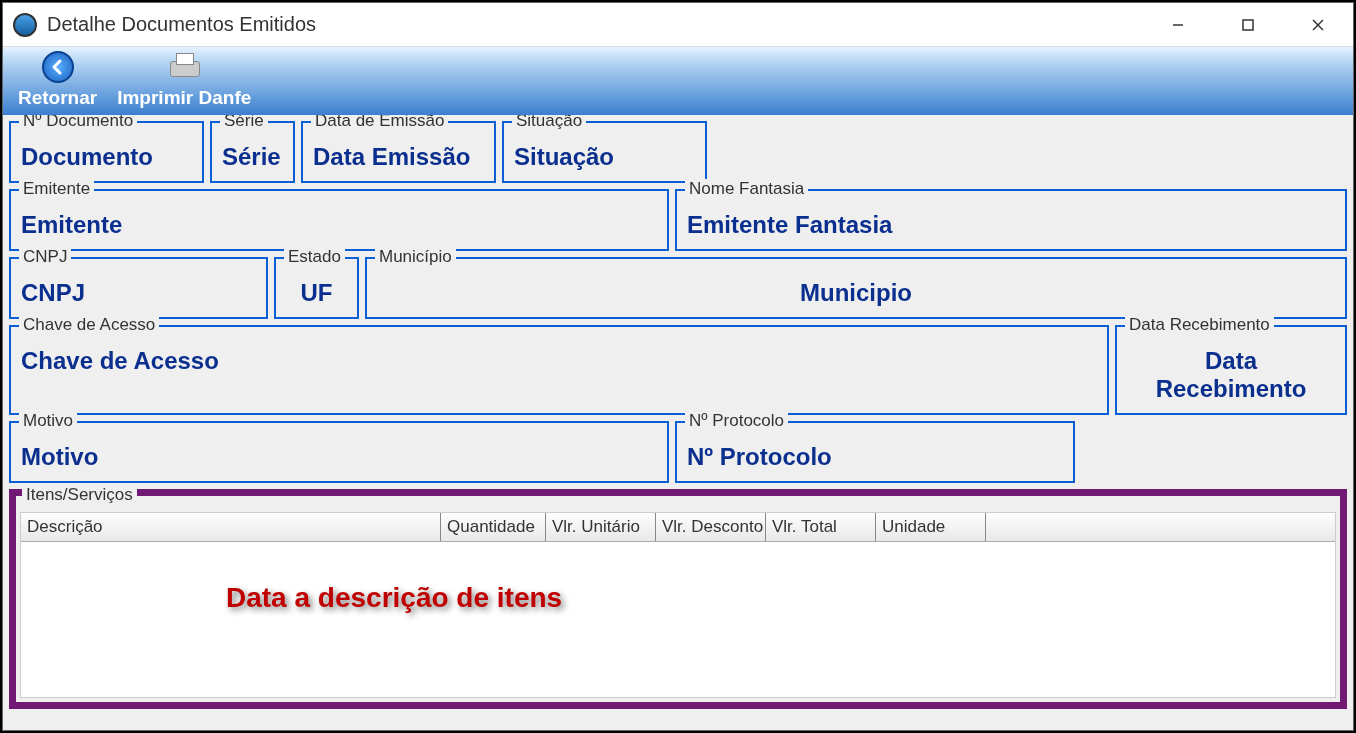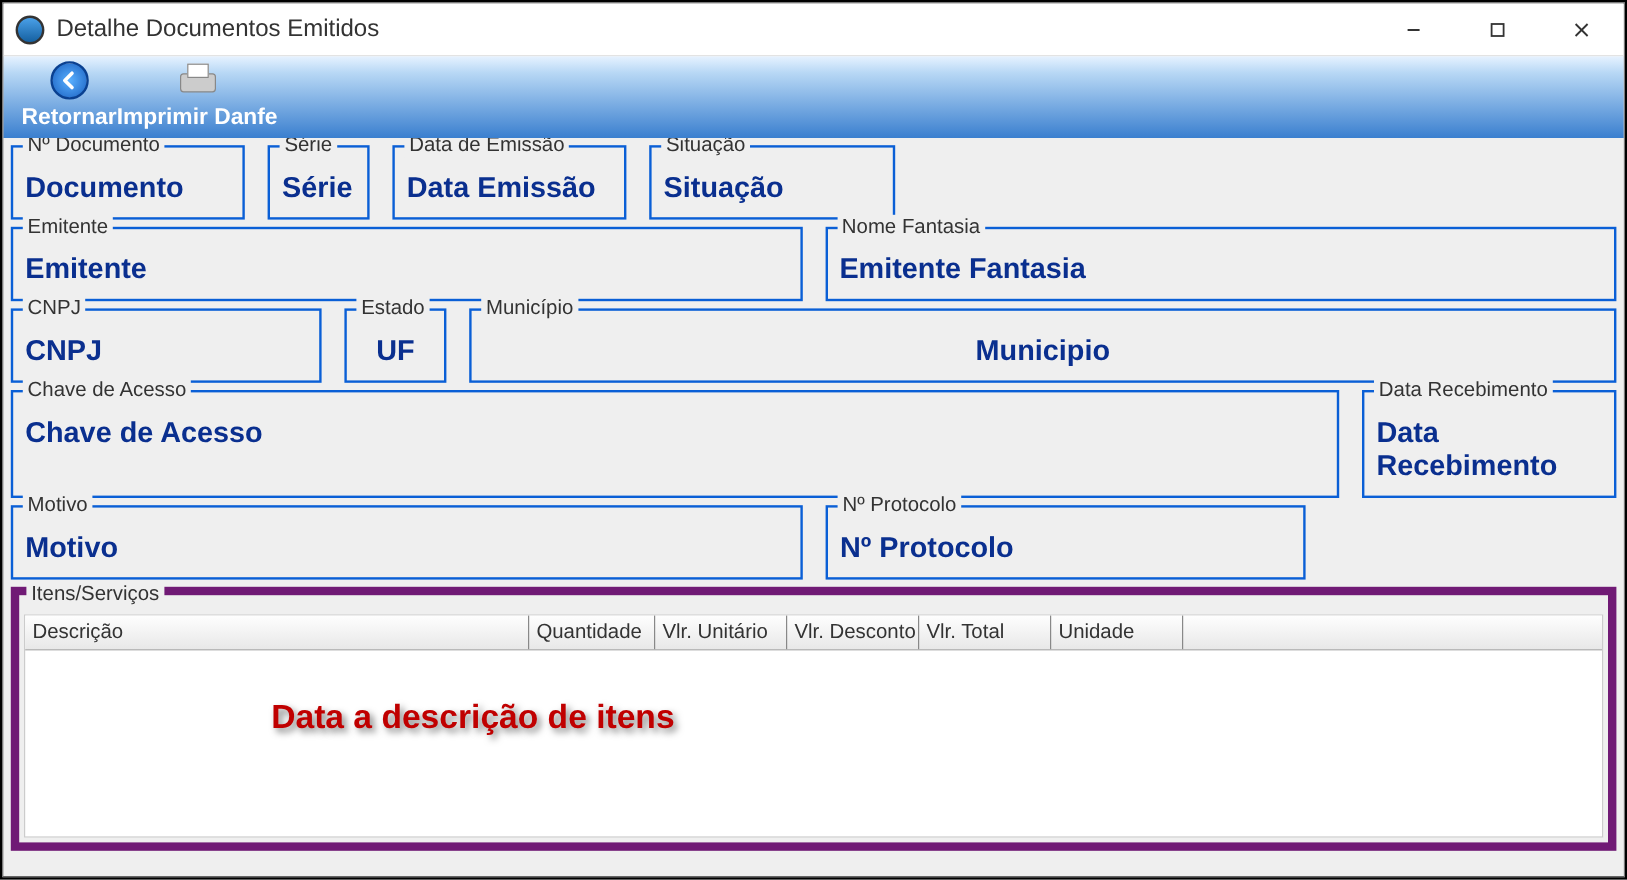--- a/index.html
+++ b/index.html
@@ -55,20 +55,21 @@
     color: #333;
     cursor: pointer;
   }
 
   .toolbar {
     height: 68px;
     background: linear-gradient(#e6f2ff 0%, #b8d8f5 20%, #3a7fcf 100%);
     display: flex;
     align-items: flex-end;
     padding: 4px 15px 6px;
+    gap: 20px;
   }
   .tool-btn {
     display: flex;
     flex-direction: column;
     align-items: center;
     color: #fff;
     font-weight: bold;
     font-size: 19px;
     cursor: pointer;
   }
@@ -110,21 +111,21 @@
   }
 
   .form-area {
     flex: 1;
     background: #efefef;
     padding: 6px;
     overflow: auto;
   }
   .row {
     display: flex;
-    gap: 19px;
+    gap: 6px;
     margin-bottom: 6px;
   }
   .fieldset {
     border: 2px solid #0a5fd6;
     position: relative;
     padding: 20px 10px 10px 10px;
     background: #efefef;
   }
   .fieldset-label {
     position: absolute;
@@ -143,21 +144,21 @@
   .f-doc { width: 195px; }
   .f-serie { width: 85px; }
   .f-emissao { width: 195px; }
   .f-situacao { width: 205px; }
   .f-emitente { flex: 1; max-width: 660px; }
   .f-fantasia { flex: 1; }
   .f-cnpj { width: 259px; }
   .f-estado { width: 85px; text-align: center; }
   .f-municipio { flex: 1; text-align: center; }
   .f-chave { flex: 1; }
-  .f-datareceb { width: 212px; }
+  .f-datareceb { width: 232px; text-align: center; }
   .f-motivo { flex: 1; max-width: 660px; }
   .f-protocolo { width: 400px; }
 
   .itens-box {
     border: 7px solid #701a75;
     position: relative;
     padding: 16px 4px 4px 4px;
     background: #efefef;
     height: 220px;
     display: flex;

